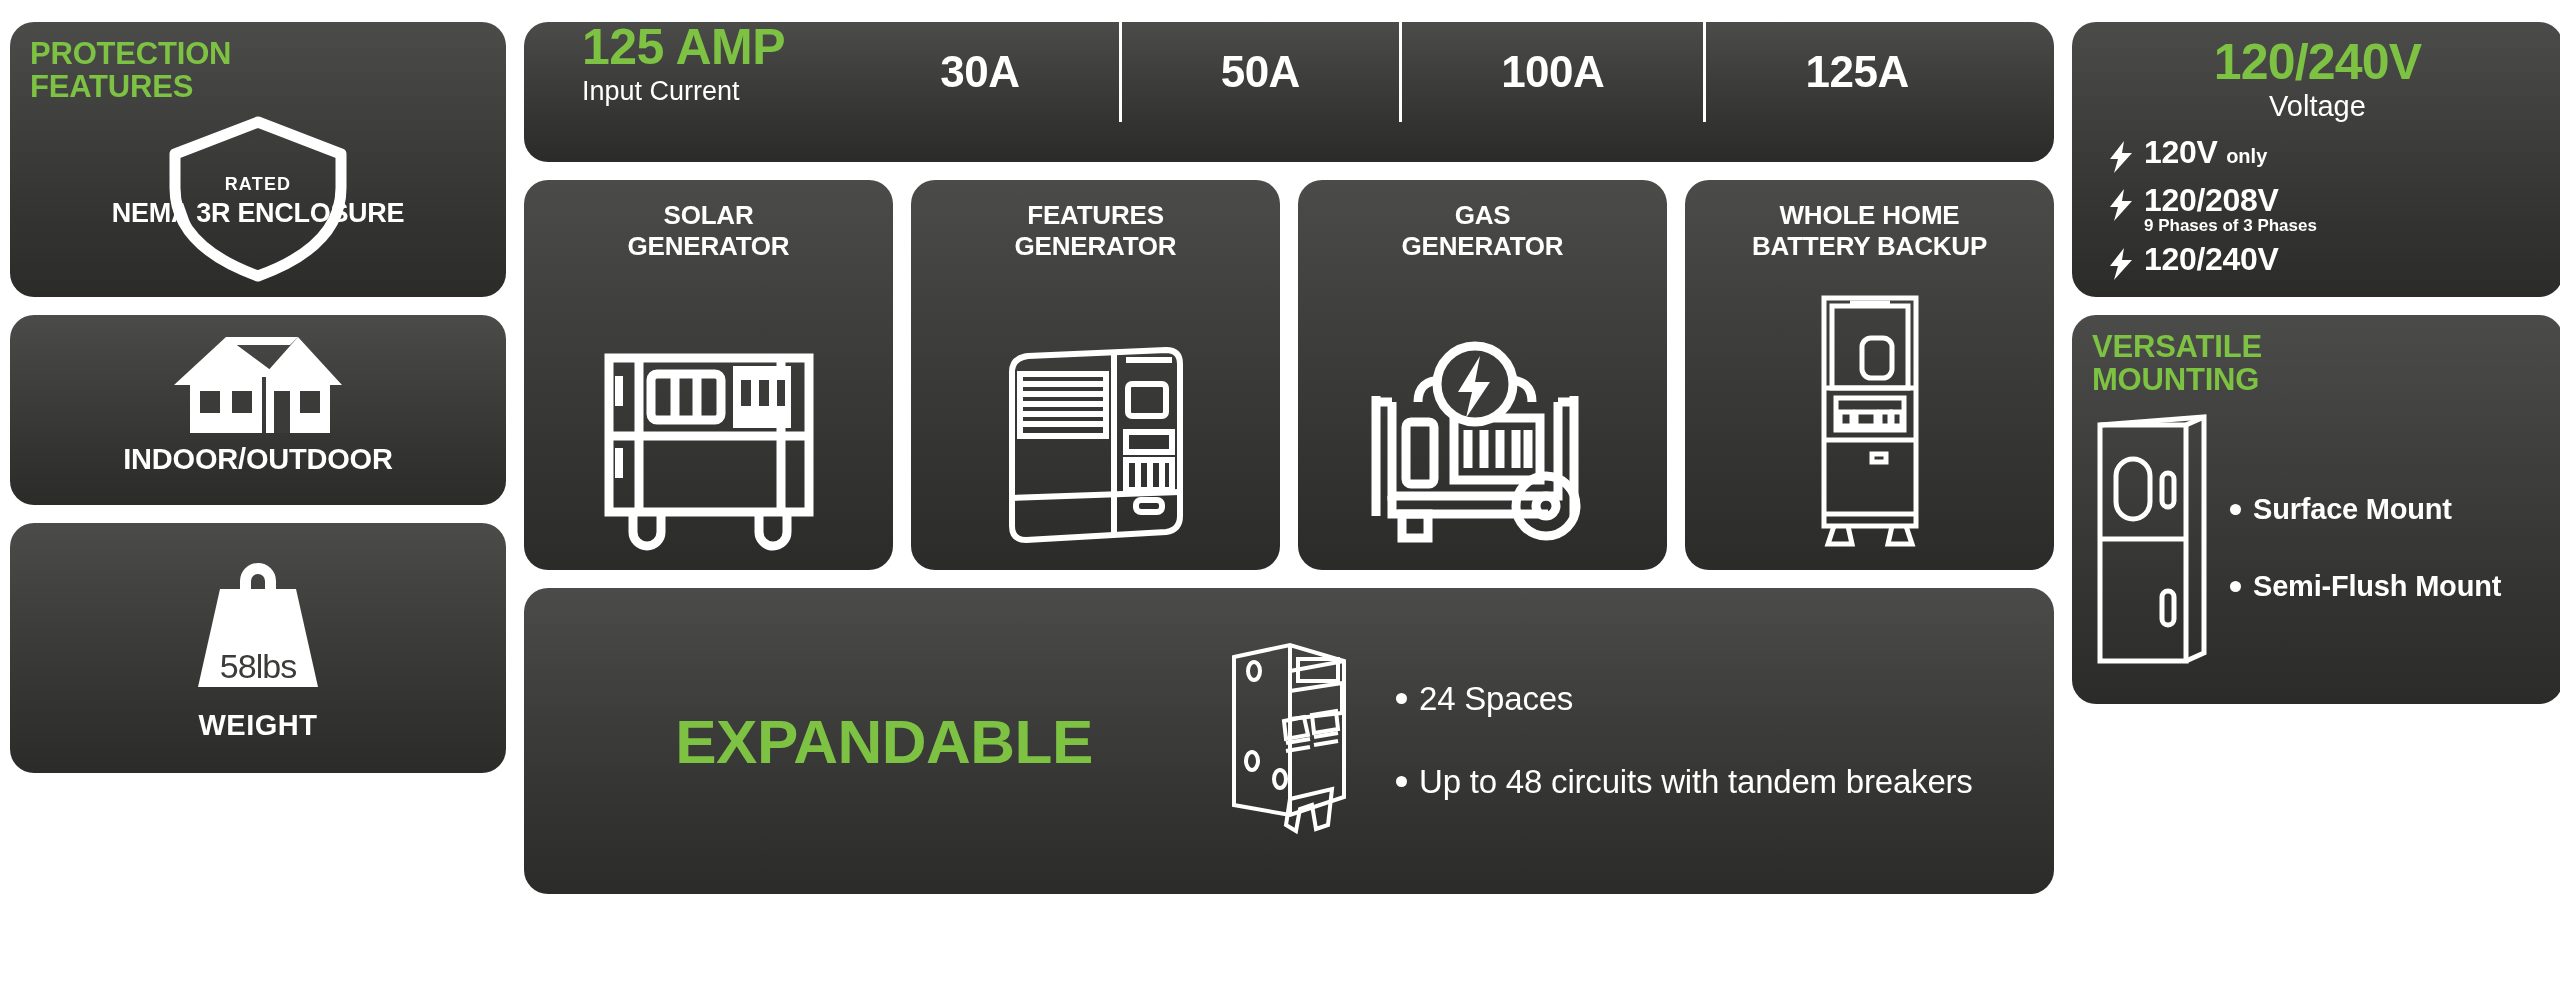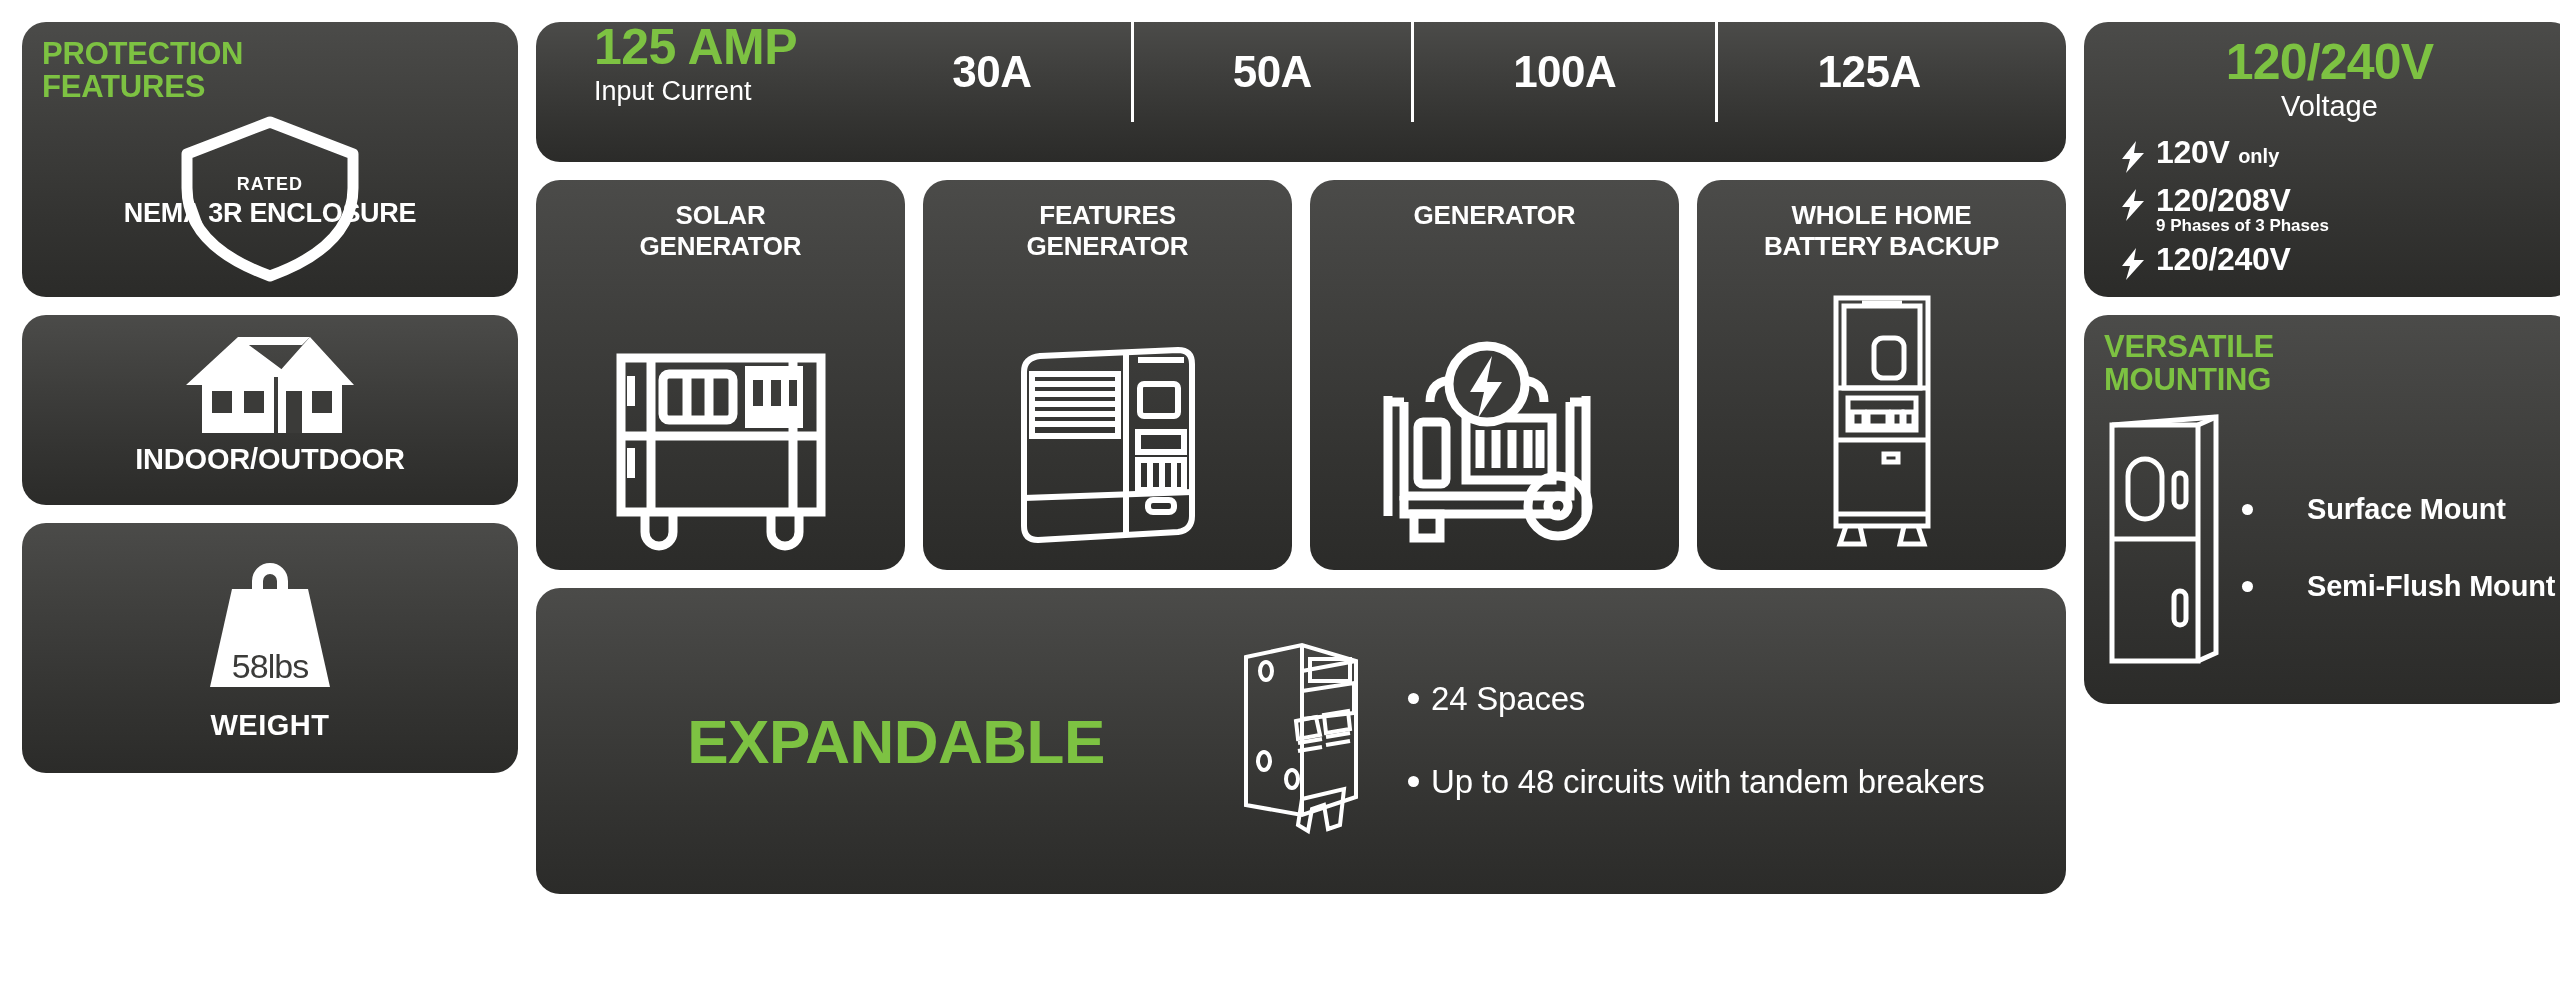--- a/index.html
+++ b/index.html
@@ -5,21 +5,21 @@
   * { box-sizing: border-box; margin: 0; padding: 0; }
   html, body {
     width: 2560px; height: 1000px;
     background: #ffffff;
     font-family: "Liberation Sans", sans-serif;
     overflow: hidden;
   }
   .board {
     position: relative;
     width: 2560px; height: 1000px;
-    padding: 22px 22px;
+    padding: 22px 10px;
     display: grid;
     grid-template-columns: 496px 1530px 491px;
     gap: 18px;
   }
   .card {
     background: linear-gradient(180deg, #4b4b49 0%, #3e3e3c 38%, #333331 72%, #2b2b29 100%);
     border-radius: 24px;
     position: relative;
     overflow: hidden;
   }
@@ -133,21 +133,21 @@
   .volt-text .v-main .v-small { font-size: 20px; font-weight: 600; letter-spacing: 0; }
   .volt-text .v-note { font-size: 17px; font-weight: bold; margin-top: -2px; }
 
   .card-mount { height: 389px; padding: 16px 0 0 20px; position: relative; }
   .card-mount .green-title { font-size: 31px; }
   .mount-body { display: flex; align-items: center; margin-top: 14px; }
   .mount-icon { width: 120px; flex: none; }
   .mount-list { margin-left: 18px; display: flex; flex-direction: column; gap: 42px; }
   .mount-item {
     color: #ffffff; font-size: 29px; font-weight: 600; line-height: 1.2;
-    display: flex; align-items: flex-start; letter-spacing: -0.2px; gap: 42px;
+    display: flex; align-items: flex-start; letter-spacing: -0.2px;
   }
   .mount-item .bullet-dot { margin-top: 12px; }
 </style>
 </head>
 <body>
 
 <div class="board">
 
   <div class="col col-left">
 
@@ -267,20 +267,21 @@
               <line x1="22" y1="74" x2="104" y2="74"></line>
               <line x1="22" y1="84" x2="104" y2="84"></line>
               <line x1="126" y1="20" x2="172" y2="20"></line>
             </g>
           </svg>
         </div>
       </div>
 
       <div class="card card-gen">
         <div class="gen-title">
+          <div>GAS</div>
           <div>GENERATOR</div>
         </div>
         <div class="gen-icon">
           <svg width="242" height="212" viewBox="0 0 242 212">
             <g fill="none" stroke="#ffffff" stroke-width="9">
               <path d="M30 62 L30 156 L196 156 L196 62"></path>
               <path d="M56 62 Q56 40 80 40 L146 40 Q170 40 170 62"></path>
               <line x1="14" y1="56" x2="14" y2="176"></line>
               <line x1="212" y1="56" x2="212" y2="176"></line>
               <line x1="14" y1="62" x2="30" y2="62"></line>

